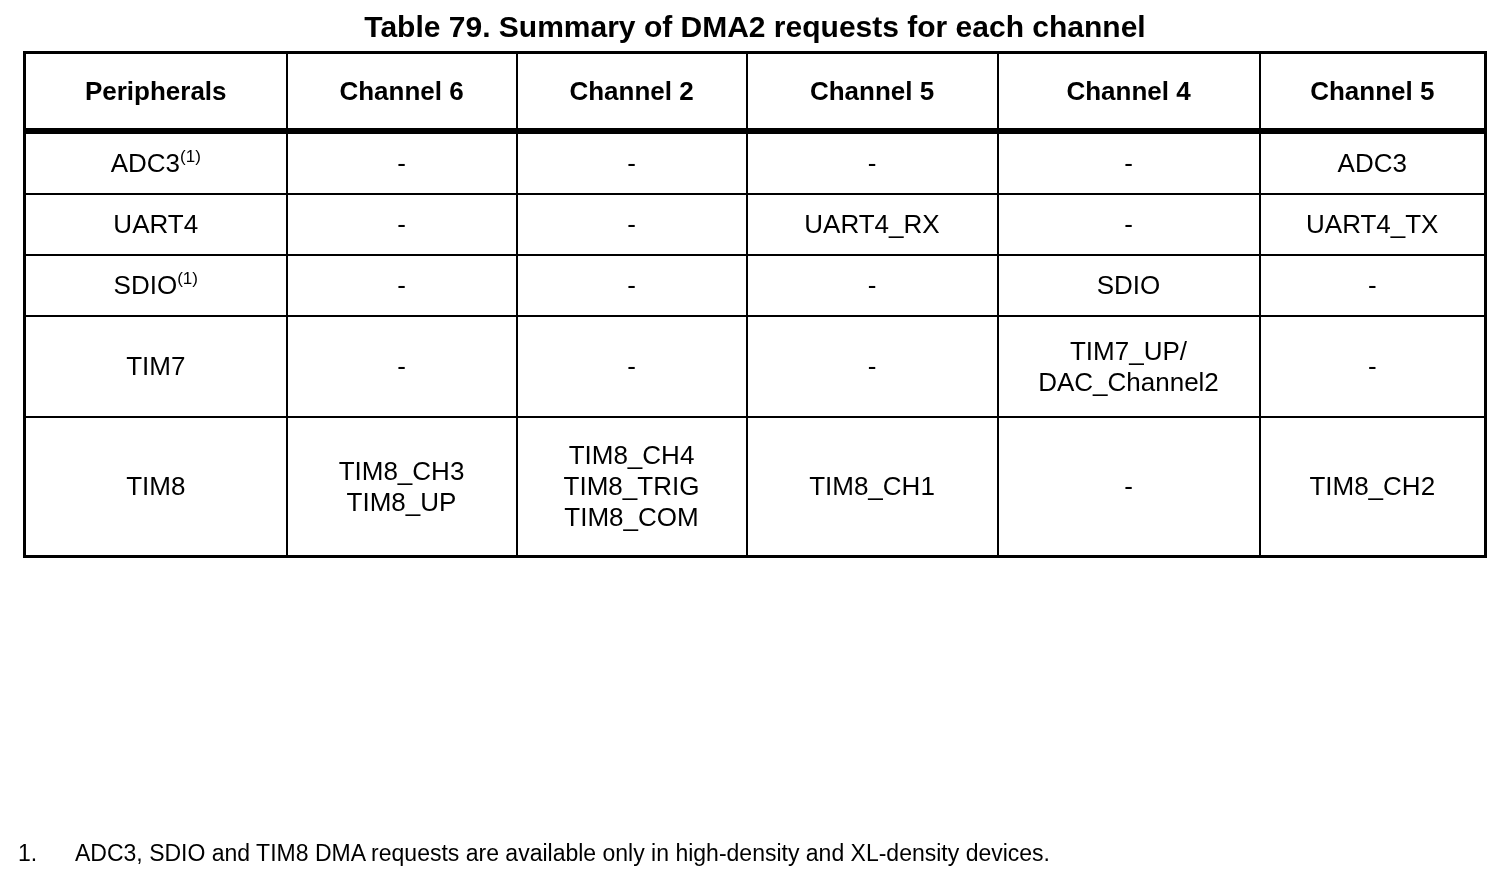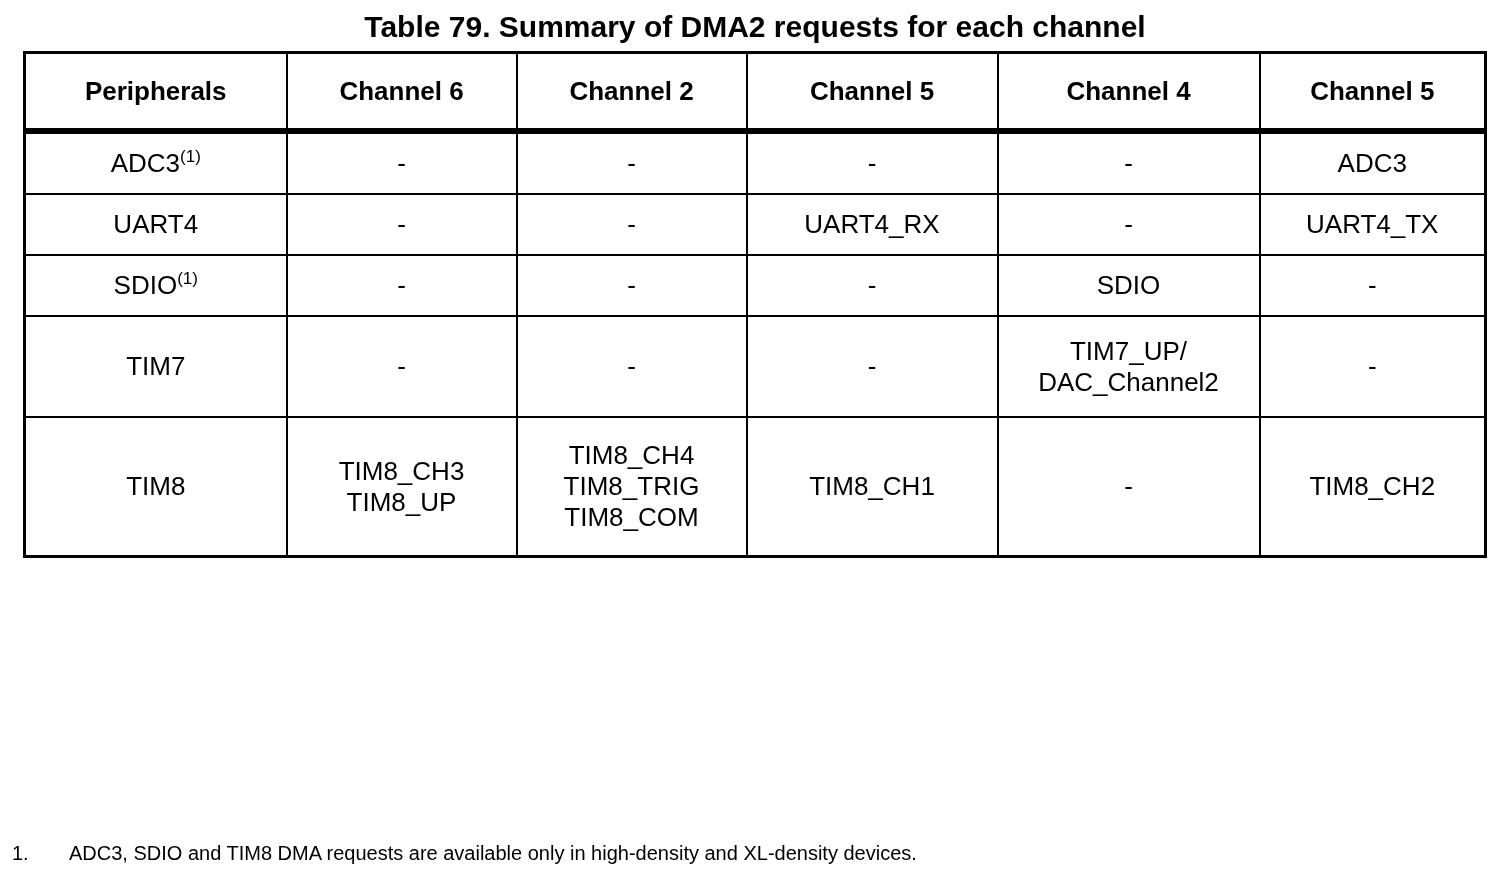--- a/index.html
+++ b/index.html
@@ -86,23 +86,23 @@
   sup.fn {
     font-size: 17px;
     vertical-align: super;
     line-height: 0;
   }
 
   
   .footnote {
     position: absolute;
     top: 838px;
-    left: 12px;
+    left: 18px;
     width: 1470px;
-    font-size: 20px;
+    font-size: 23px;
     line-height: 30px;
     white-space: nowrap;
   }
   .footnote .fn-num {
     display: inline-block;
     width: 57px;
   }
 </style>
 </head>
 <body>

